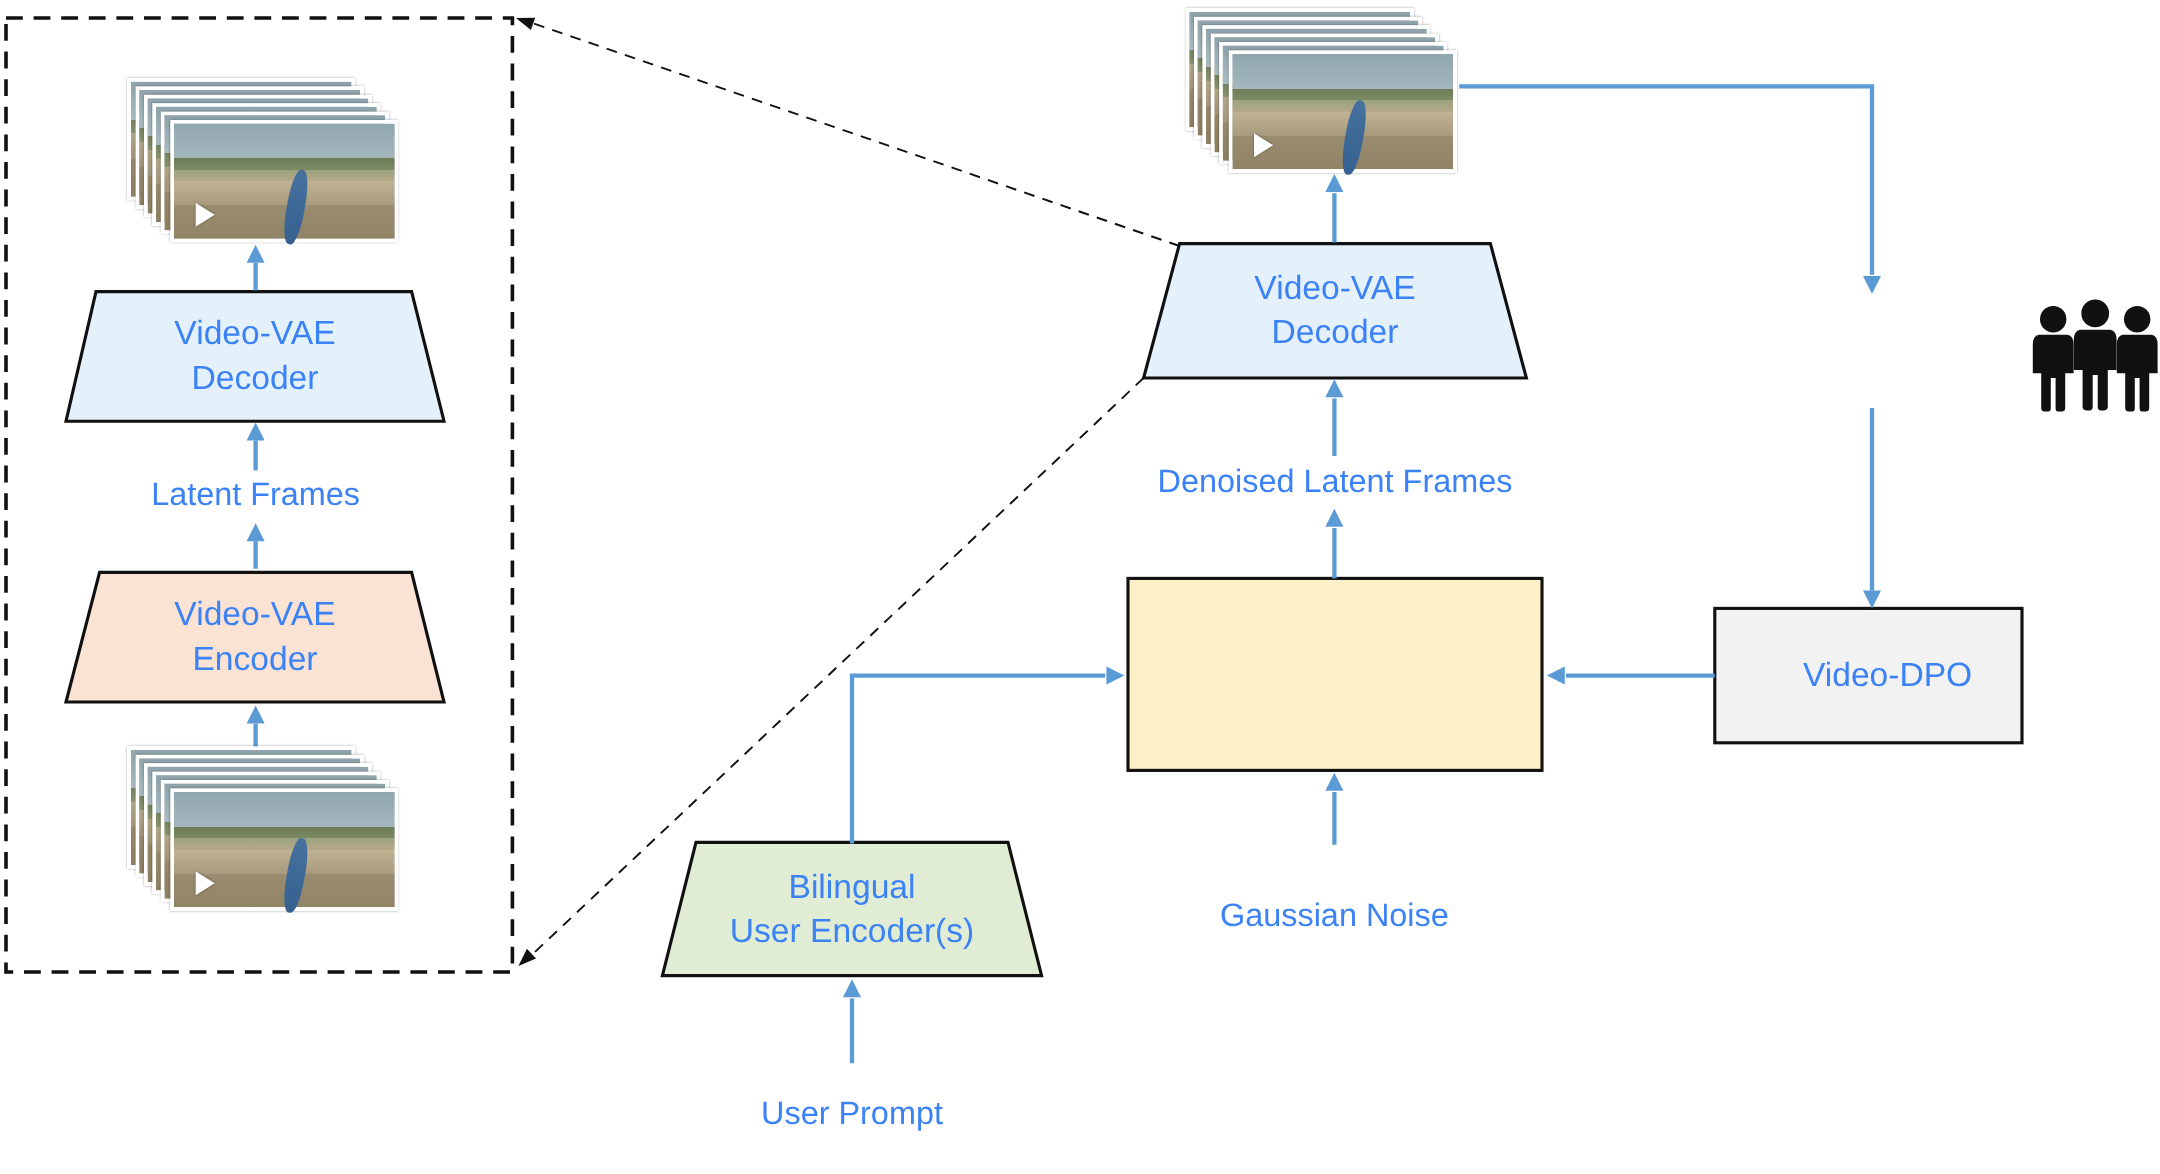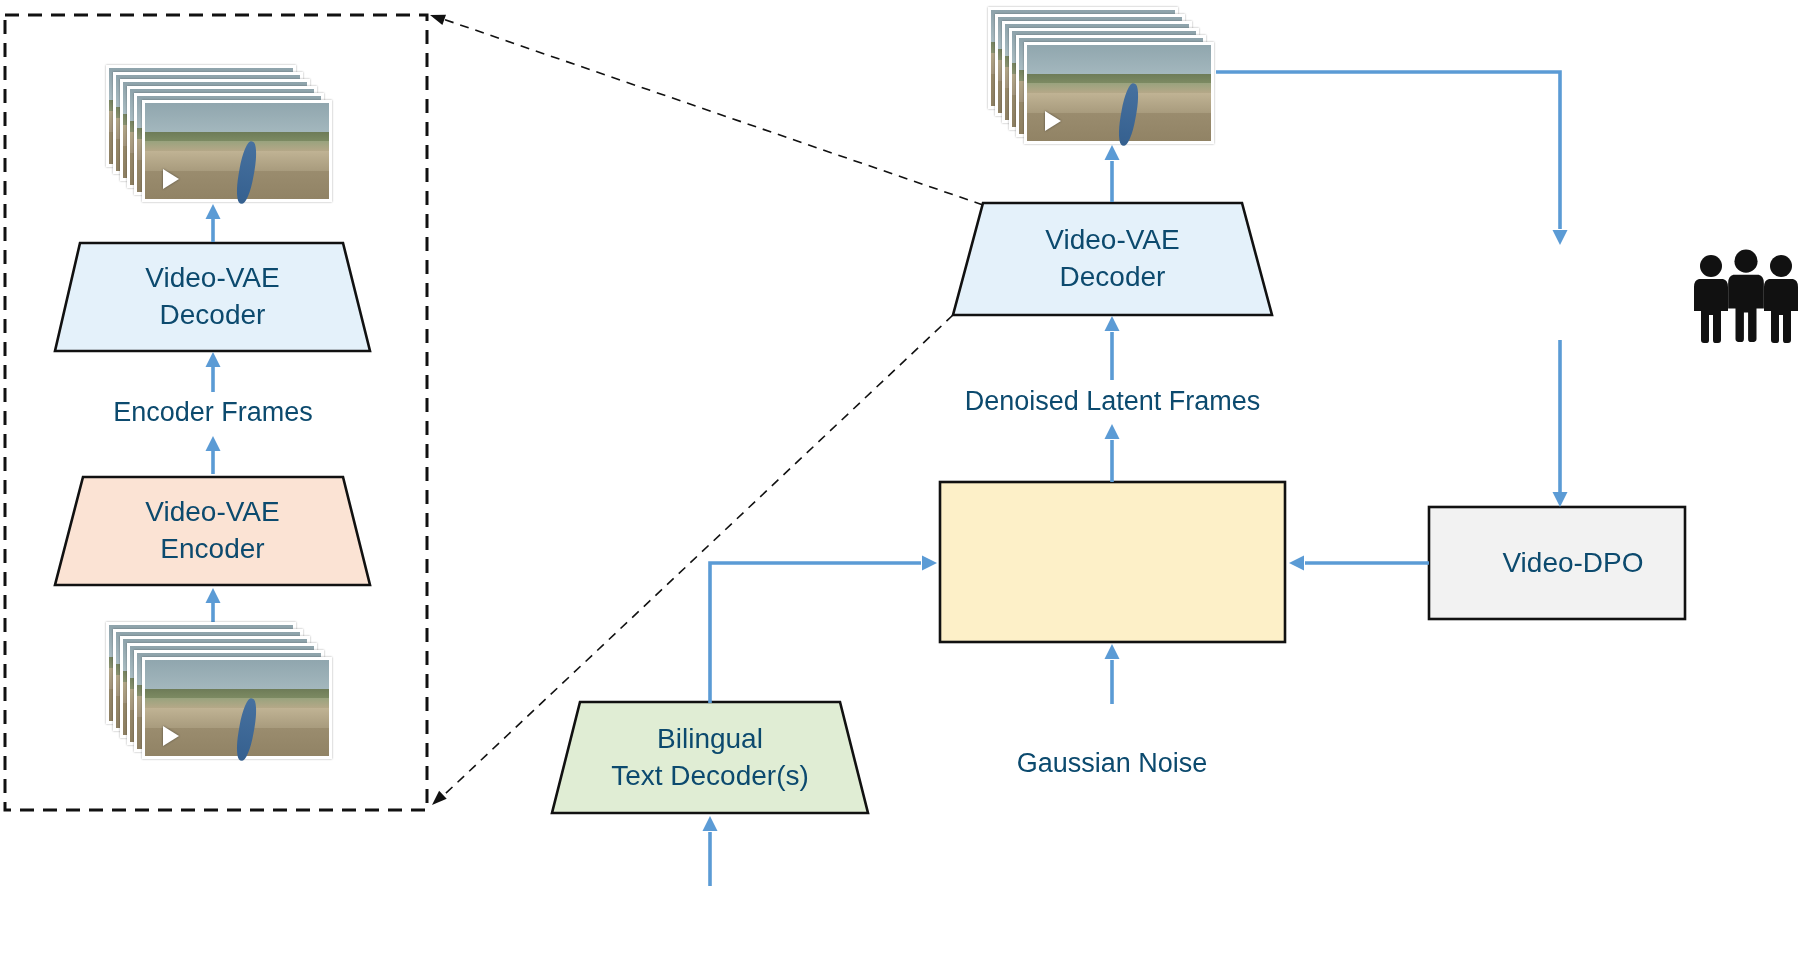--- a/index.html
+++ b/index.html
@@ -14,21 +14,21 @@
   .dash-box{stroke:#111111;stroke-width:3;stroke-dasharray:14 9;fill:none;}
   .dash-thin{stroke:#111111;stroke-width:1.6;stroke-dasharray:9 7;fill:none;}
   .blueline{stroke:#5B9BD5;stroke-width:3.6;fill:none;}
   .bluehead{fill:#5B9BD5;stroke:none;}
   .blackfill{fill:#111111;stroke:none;}
 
   
   .label{
     position:absolute;display:flex;align-items:center;justify-content:center;
     text-align:center;white-space:pre-line;font-size:28px;line-height:1.32;
-    color:#0c4a6e;pointer-events:none;
+    color:#3b82f6;pointer-events:none;
   }
   .label.small{font-size:27px;}
 
   
   .stack{position:absolute;width:227px;height:138px;}
   .frame{
     position:absolute;width:190px;height:102px;box-sizing:border-box;
     border:3px solid #ffffff;box-shadow:0 0 2px rgba(0,0,0,.35);
     background:linear-gradient(180deg,#8ea3ab 0%,#a9bcc2 33%,#75825e 33%,#8a9371 45%,
       #b2a687 45%,#a2947b 67%,#968869 67%,#8d7f62 100%);
@@ -159,33 +159,34 @@
     <div class="frame f5"></div>
     <div class="frame front">
       <div class="river"></div>
       <div class="play"></div>
     </div>
   </div>
 
   <div class="label" style="left:55px;top:246px;width:315px;height:102px">Video-VAE
 Decoder</div>
 
-  <div class="label small" style="left:63px;top:392px;width:300px;height:42px">Encoder Frames</div>
+  <div class="label small" style="left:63px;top:392px;width:300px;height:42px">Latent Frames</div>
 
   <div class="label" style="left:55px;top:480px;width:315px;height:102px">Video-VAE
 Encoder</div>
 
   <div class="label" style="left:953px;top:206px;width:319px;height:106px">Video-VAE
 Decoder</div>
 
   <div class="label small" style="left:910px;top:382px;width:405px;height:40px">Denoised Latent Frames</div>
 
 
   <div class="label small" style="left:992px;top:743px;width:240px;height:42px">Gaussian Noise</div>
 
   <div class="label" style="left:552px;top:705px;width:316px;height:105px">Bilingual
-Text Decoder(s)</div>
+User Encoder(s)</div>
 
+  <div class="label small" style="left:600px;top:908px;width:220px;height:42px">User Prompt</div>
 
 
   <div class="label" style="left:1429px;top:507px;width:288px;height:112px">Video-DPO</div>
 
 </div>
 
 </body></html>

